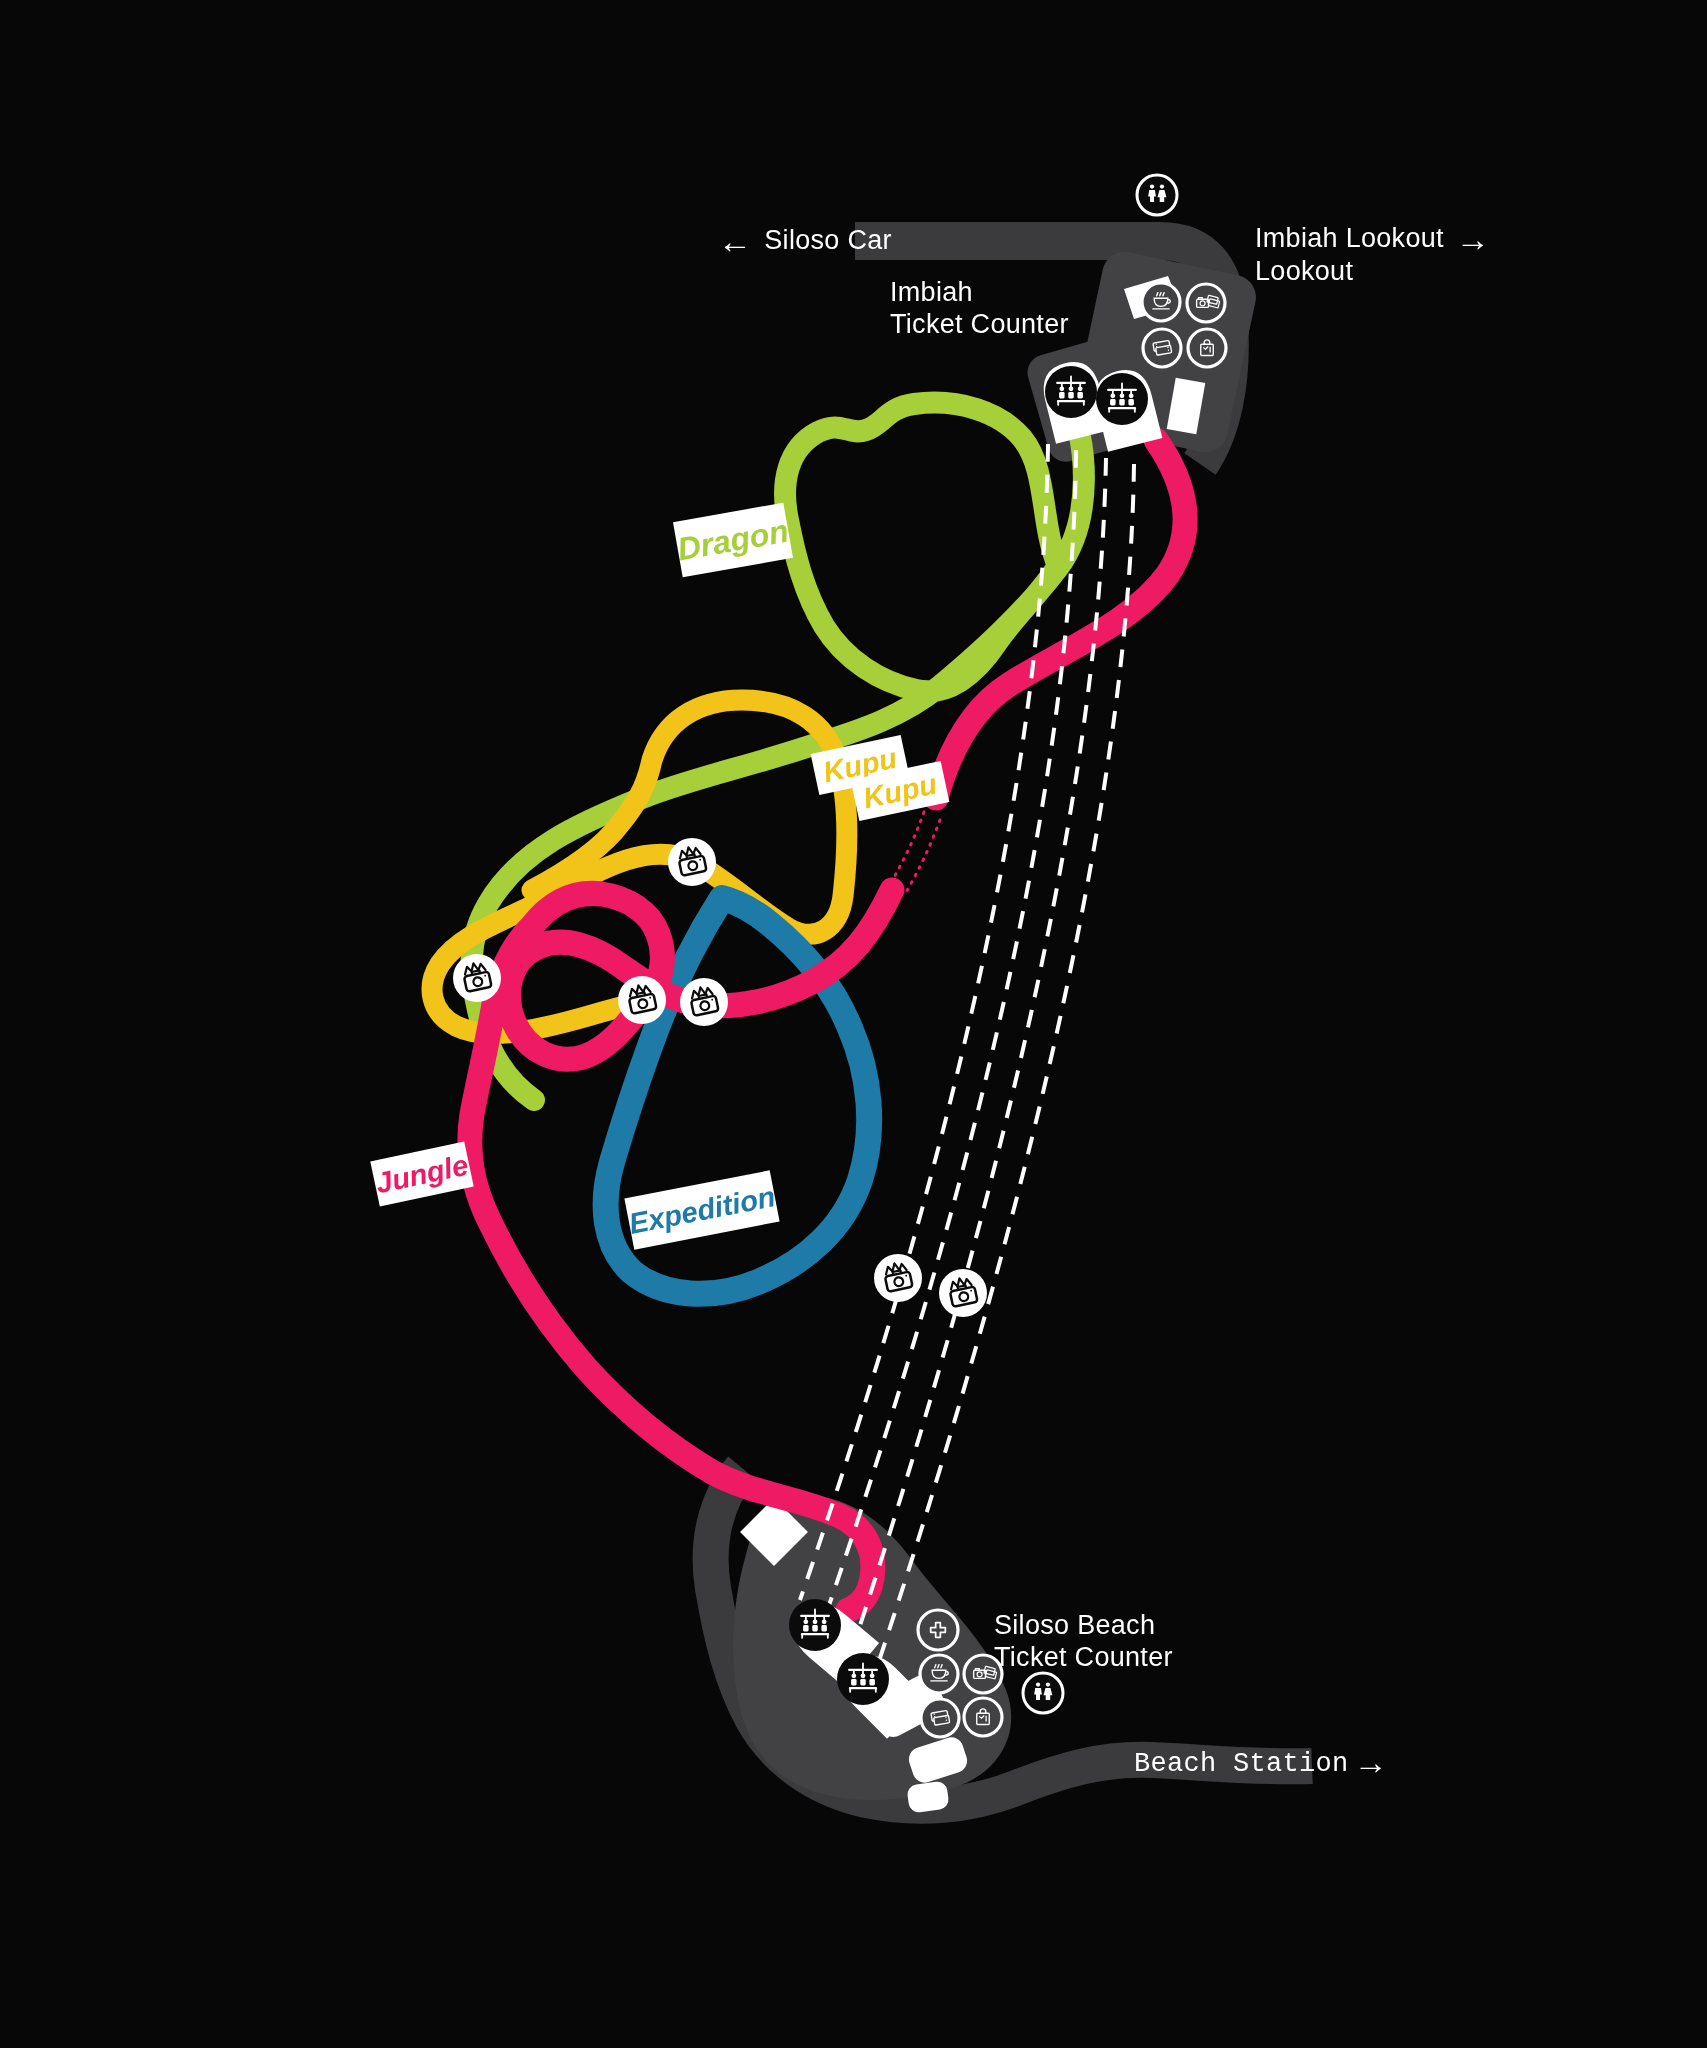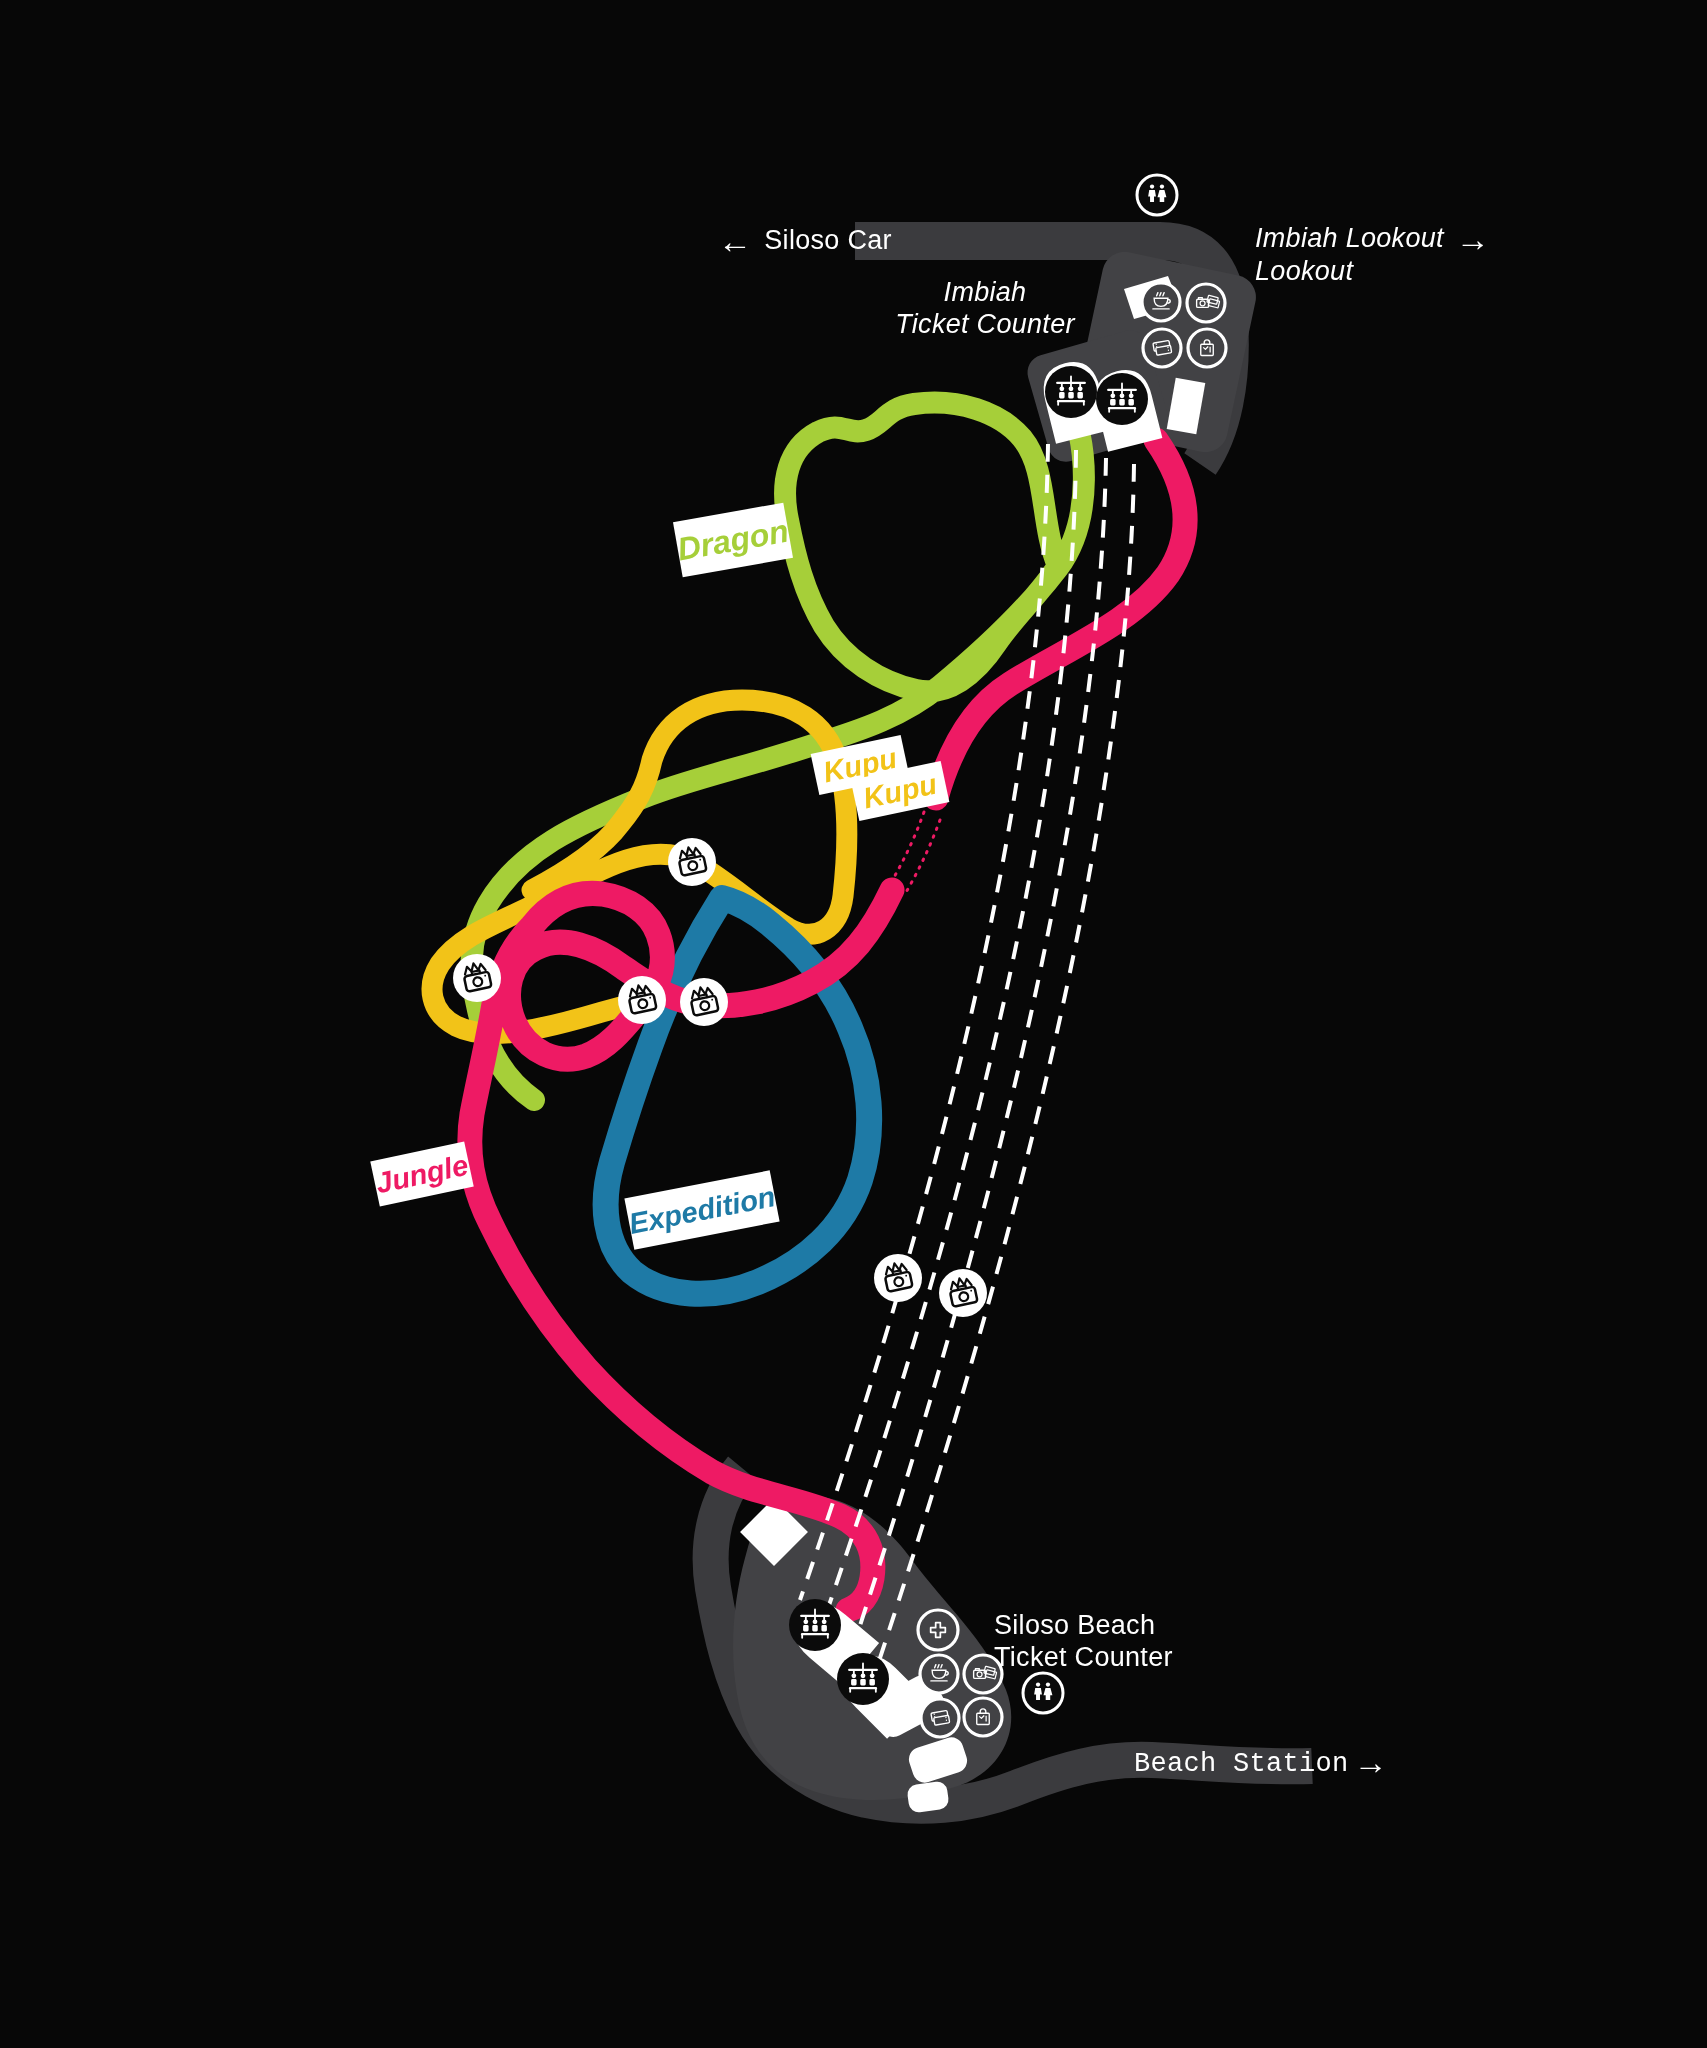--- a/index.html
+++ b/index.html
@@ -9,21 +9,21 @@
   .maptext{position:absolute;color:#fff;font-size:27px;line-height:1.18;letter-spacing:.3px;}
   .arrowrow{display:flex;align-items:center;gap:12px;white-space:nowrap;}
   .arrow{font-size:34px;font-weight:400;line-height:1;}
   .trail-label{position:absolute;background:#fff;display:flex;align-items:center;justify-content:center;
                font-style:italic;font-weight:900;white-space:nowrap;}
   .lbl-dragon{left:677px;top:512px;width:112px;height:56px;transform:rotate(-10deg);color:var(--dragon);font-size:32px;}
   .lbl-kupu1{left:814px;top:744px;width:92px;height:42px;transform:rotate(-12deg);color:var(--kupu);font-size:29px;}
   .lbl-kupu2{left:854px;top:770px;width:92px;height:42px;transform:rotate(-12deg);color:var(--kupu);font-size:29px;}
   .lbl-jungle{left:374px;top:1151px;width:96px;height:46px;transform:rotate(-12deg);color:var(--jungle);font-size:29px;}
   .lbl-expedition{left:628px;top:1184px;width:148px;height:52px;transform:rotate(-11deg);color:var(--expedition);font-size:29px;}
-  .txt-right{text-align:center;font-style:italic;}
+  .txt-right{text-align:left;}
 </style>
 </head>
 <body>
 
 <div id="stage">
 
   <svg class="canvas" width="1707" height="2048" viewBox="0 0 1707 2048">
     <defs>
       <symbol id="s-chairlift" viewBox="-24 -24 48 48">
         <g stroke="#fff" stroke-width="2" fill="none" stroke-linecap="round">
@@ -280,21 +280,21 @@
         <use href="#s-restrooms" x="-17" y="-17" width="34" height="34"></use>
         </g>
     </g>
   </svg>
 
   <div class="maptext arrowrow" style="left:718px;top:224px;">
     <span class="arrow">←</span>
     <span>Siloso Car</span>
   </div>
 
-  <div class="maptext" style="left:1255px;top:222px;font-style:italic;">
+  <div class="maptext" style="left:1255px;top:222px;">
     <div class="arrowrow">
       <span>Imbiah Lookout</span>
       <span class="arrow">→</span>
     </div>
     <div>Lookout</div>
   </div>
 
   <div class="maptext txt-right" style="left:890px;top:277px;width:190px;">
     <div>Imbiah</div>
     <div>Ticket Counter</div>

